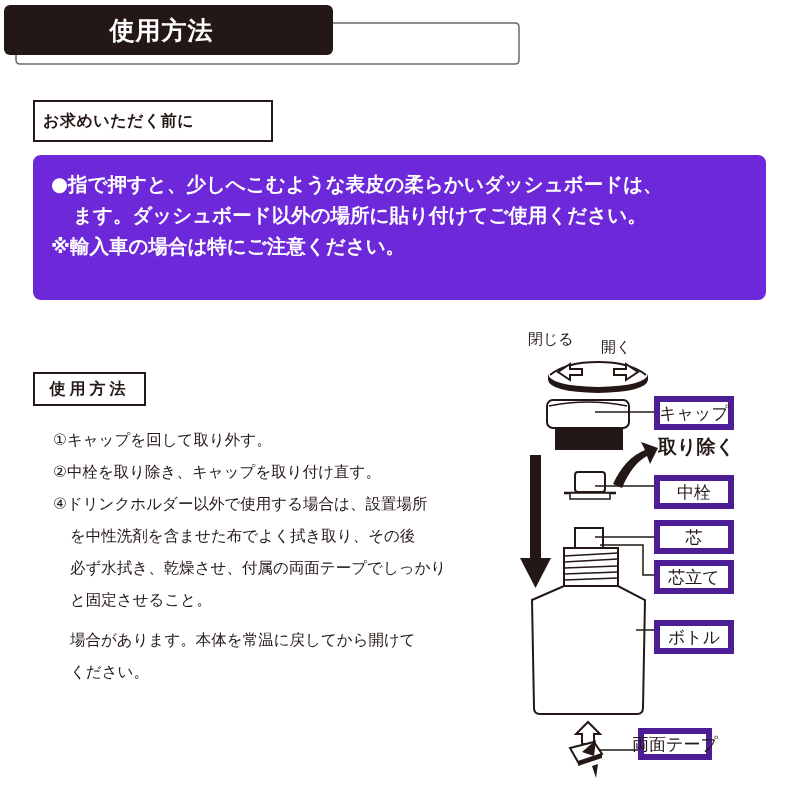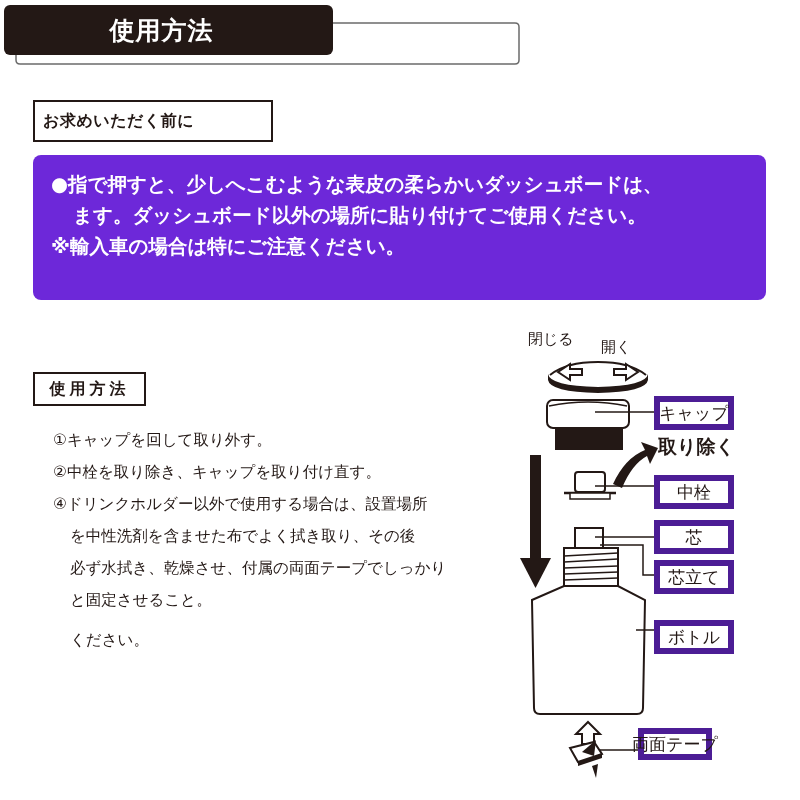--- a/index.html
+++ b/index.html
@@ -86,20 +86,21 @@
 <div class="abs usage-label">使用方法</div>
 
 <div class="abs usage-list">
   <div class="usage-line">①キャップを回して取り外す。</div>
   <div class="usage-line">②中栓を取り除き、キャップを取り付け直す。</div>
   <div class="usage-line">④ドリンクホルダー以外で使用する場合は、設置場所</div>
   <div class="usage-line indent">を中性洗剤を含ませた布でよく拭き取り、その後</div>
   <div class="usage-line indent">必ず水拭き、乾燥させ、付属の両面テープでしっかり</div>
   <div class="usage-line indent">と固定させること。</div>
   <div class="usage-gap"></div>
+  <div class="usage-line indent">場合があります。本体を常温に戻してから開けて</div>
   <div class="usage-line indent">ください。</div>
 </div>
 
 <div class="abs diagram">
   <svg width="270" height="450" style="position:absolute;left:0;top:0;">
 
     <g stroke="#231815" stroke-width="2" fill="#fff">
       <path d="M50 45 Q66 32 98 32 Q130 32 146 45" fill="none" stroke-width="2"></path>
       <path d="M48 44 Q50 56 98 57 Q146 56 148 44 L148 50 Q146 62 98 63 Q50 62 48 50 Z" fill="#231815" stroke="none"></path>
       <path d="M58 42 L70 34 L70 39 L82 39 L82 45 L70 45 L70 50 Z"></path>

